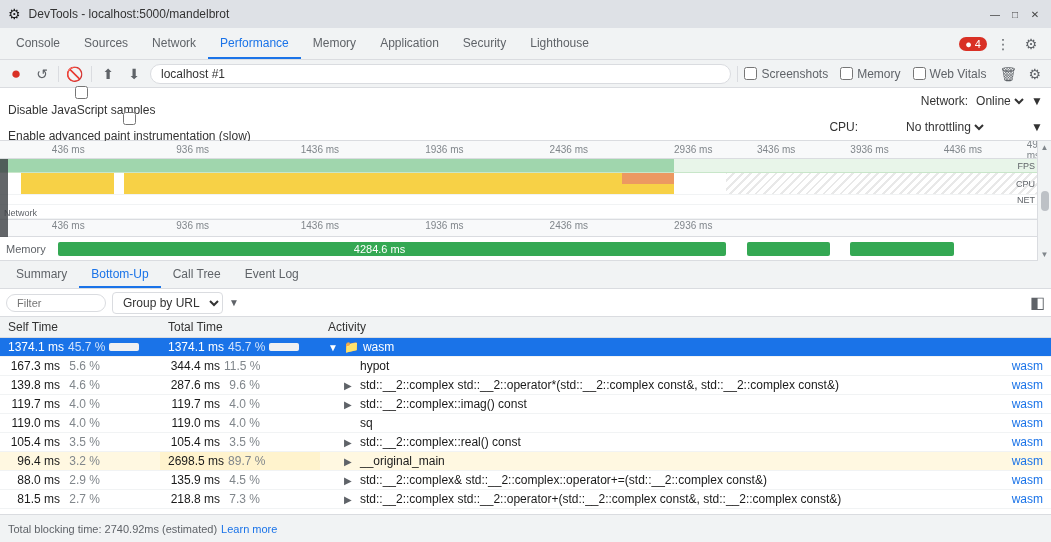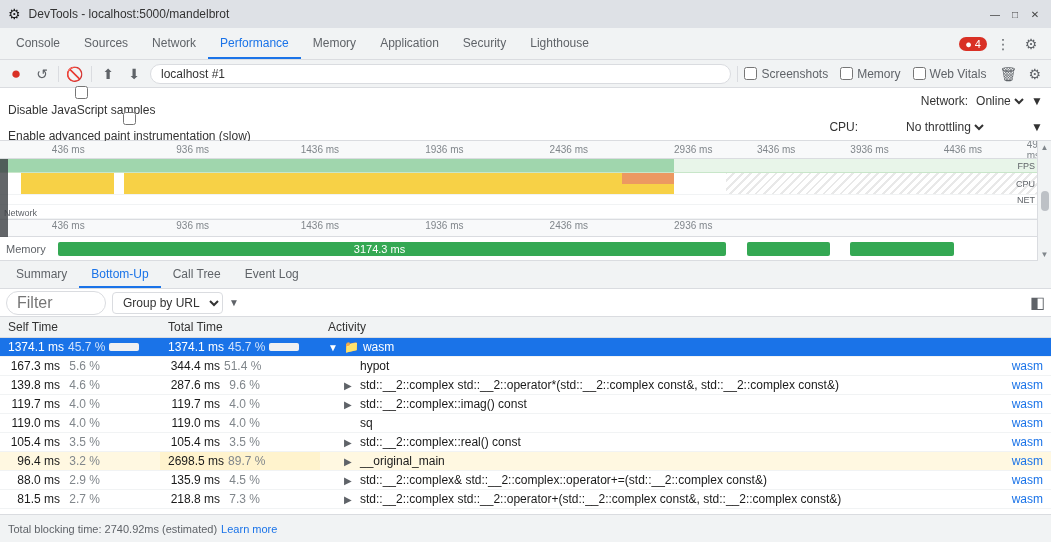--- a/index.html
+++ b/index.html
@@ -232,21 +232,21 @@
       border-bottom: 1px solid #dadce0;
       height: 28px;
       padding: 0 6px;
       gap: 6px;
       flex-shrink: 0;
     }
     .filter-input {
       border: 1px solid #dadce0;
       border-radius: 12px;
       padding: 2px 10px;
-      font-size: 16px;
+      font-size: 11px;
       width: 100px;
       color: #0f172a;
     }
     .group-select {
       border: 1px solid #dadce0;
       border-radius: 4px;
       padding: 2px 6px;
       font-size: 12px;
       color: #333;
       background: white;
@@ -505,21 +505,21 @@
     <div style="position:absolute;left:29%;font-size:10px;color:#80868b;">1436 ms</div>
     <div style="position:absolute;left:41%;font-size:10px;color:#80868b;">1936 ms</div>
     <div style="position:absolute;left:53%;font-size:10px;color:#80868b;">2436 ms</div>
     <div style="position:absolute;left:65%;font-size:10px;color:#80868b;">2936 ms</div>
   </div>
 
   <div style="position:absolute;top:96px;left:0;right:14px;height:24px;background:#fff;border-bottom:1px solid #dadce0;display:flex;align-items:center;overflow:hidden;">
     <span style="font-size:11px;color:#5f6368;padding:0 6px;white-space:nowrap;z-index:1;position:relative;">Memory</span>
 
     <div style="position:absolute;left:58px;width:62%;height:14px;top:5px;background:#34a853;border-radius:2px;display:flex;align-items:center;justify-content:center;">
-      <span style="font-size:11px;color:white;padding:0 4px;">3174.3 ms</span>
+      <span style="font-size:11px;color:white;padding:0 4px;">4284.6 ms</span>
     </div>
 
     <div style="position:absolute;left:65%;width:5%;height:14px;top:5px;background:#34a853;border-radius:2px;"></div>
     <div style="position:absolute;left:72%;width:8%;height:14px;top:5px;background:#34a853;border-radius:2px;"></div>
     <div style="position:absolute;left:82%;width:10%;height:14px;top:5px;background:#34a853;border-radius:2px;"></div>
   </div>
 
   <div style="position:absolute;top:0;right:0;width:14px;height:100%;background:#f1f3f4;border-left:1px solid #dadce0;display:flex;flex-direction:column;align-items:center;justify-content:space-between;padding:2px 0;">
     <div style="font-size:8px;color:#80868b;cursor:pointer;">▲</div>
     <div style="width:8px;height:20px;background:#bdc1c6;border-radius:4px;cursor:pointer;"></div>
@@ -587,21 +587,21 @@
           <td>
       <div class="time-cell">
         <span class="time-val">167.3 ms</span>
         <span class="pct-val">5.6 %</span>
 
       </div>
           </td>
           <td>
       <div class="time-cell">
         <span class="time-val" style="">344.4 ms</span>
-        <span class="pct-val" style="">51.4 %</span>
+        <span class="pct-val" style="">11.5 %</span>
 
       </div>
           </td>
           <td>
       <div class="activity-cell" style="padding-left:16px;">
         <span style="width:12px;display:inline-block;"></span>
 
         <span class="activity-name">hypot</span>
         <a class="link" href="#">wasm</a>
       </div>

